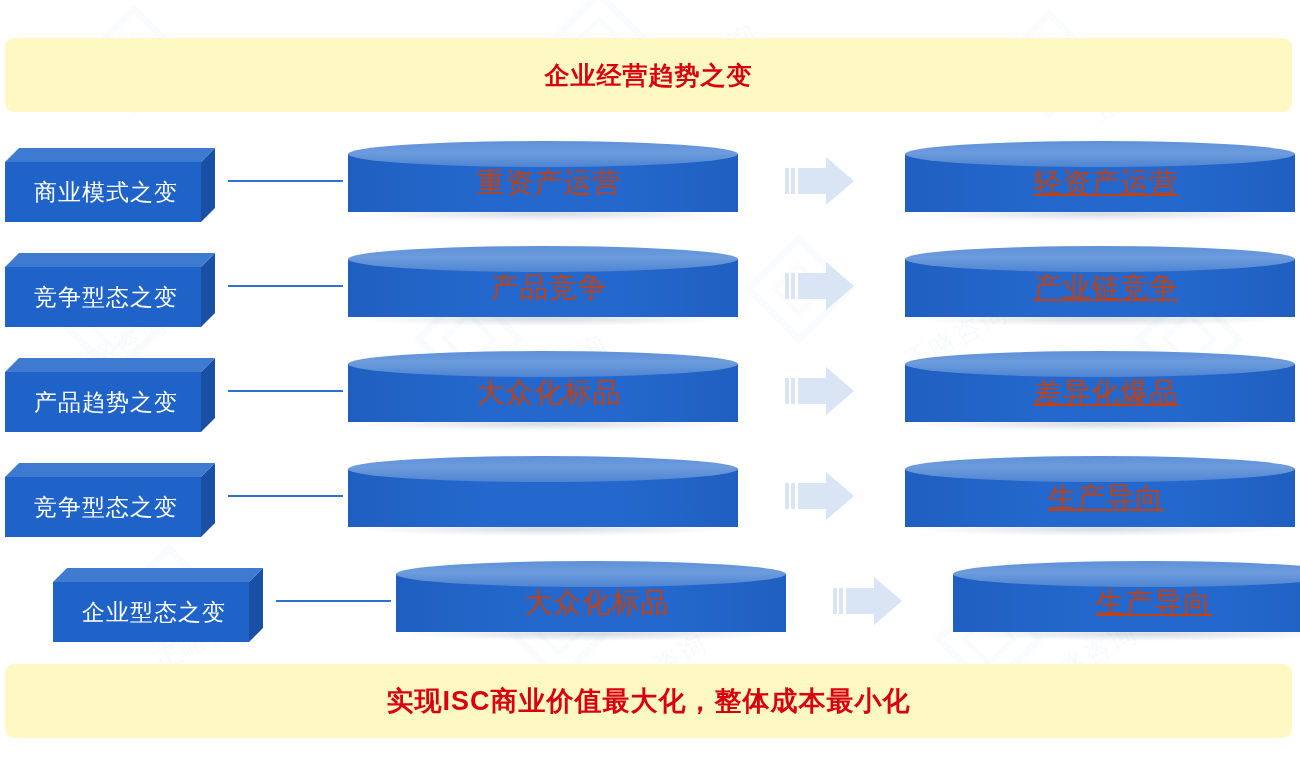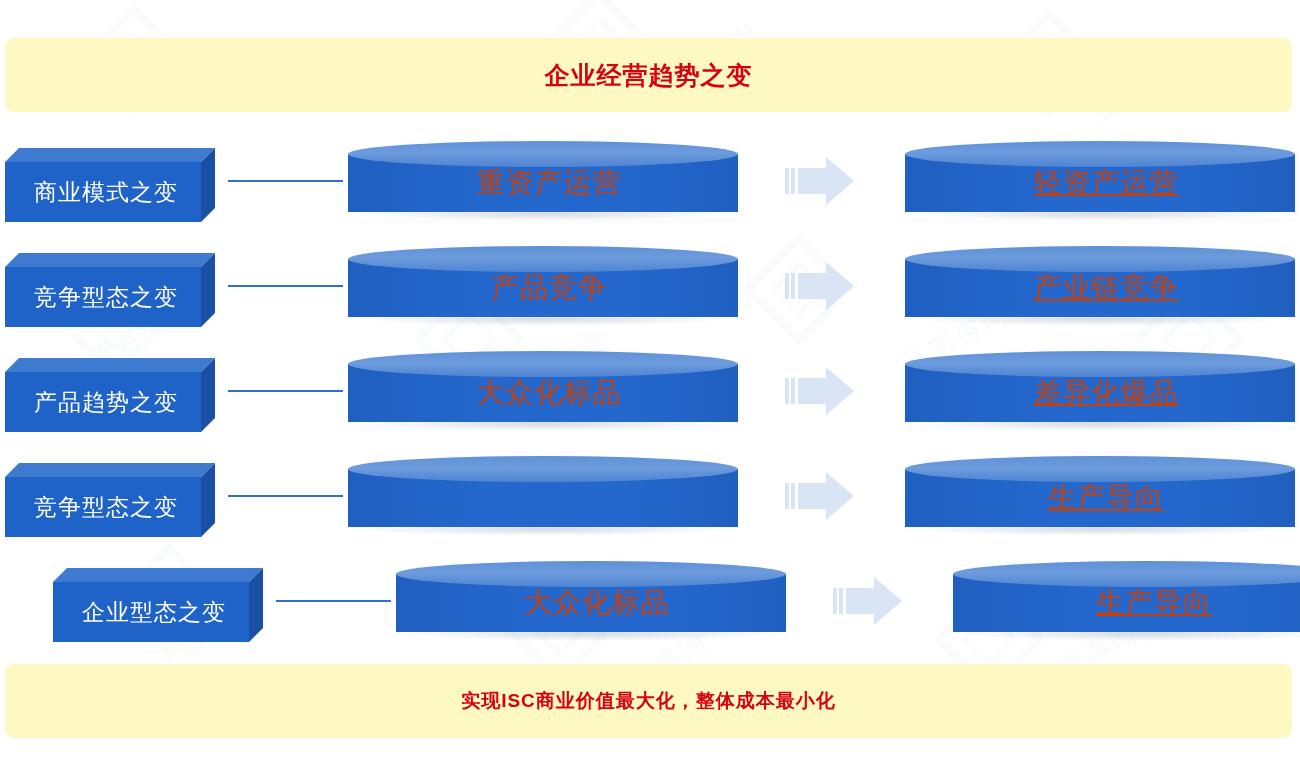--- a/index.html
+++ b/index.html
@@ -67,21 +67,21 @@
     z-index: 2;
   }
   #banner-top { top: 38px; }
   #banner-bottom { top: 664px; }
   .banner-text {
     color: #d8000e;
     font-size: 25px;
     font-weight: bold;
     letter-spacing: 1px;
   }
-  #banner-bottom .banner-text { font-size: 19px; }
+  #banner-bottom .banner-text { font-size: 27px; }
 
   
   .row {
     position: absolute;
     left: 0;
     width: 1300px;
     height: 105px;
     z-index: 3;
   }
 

